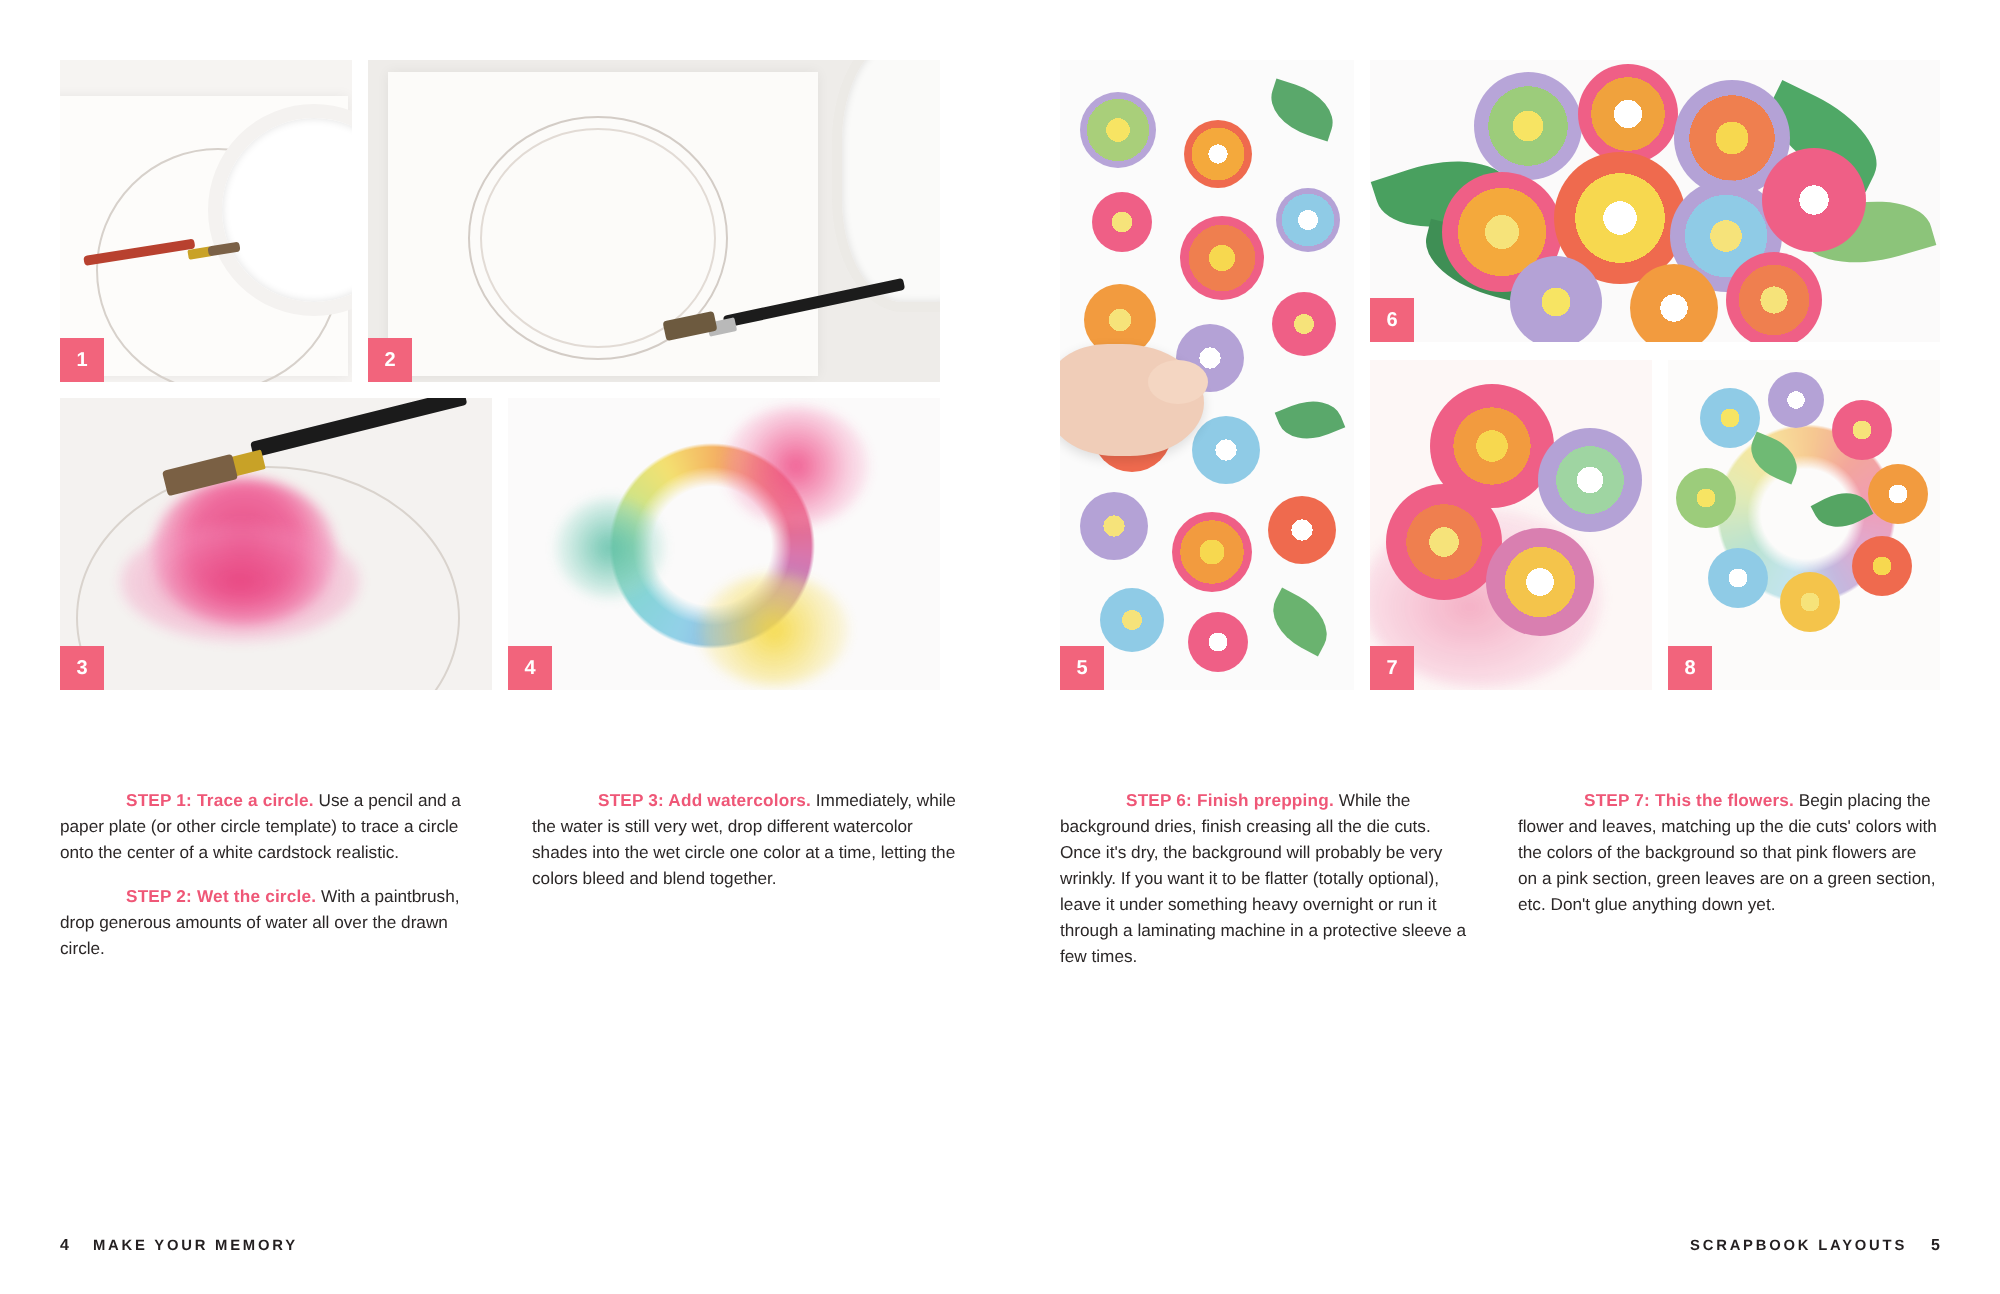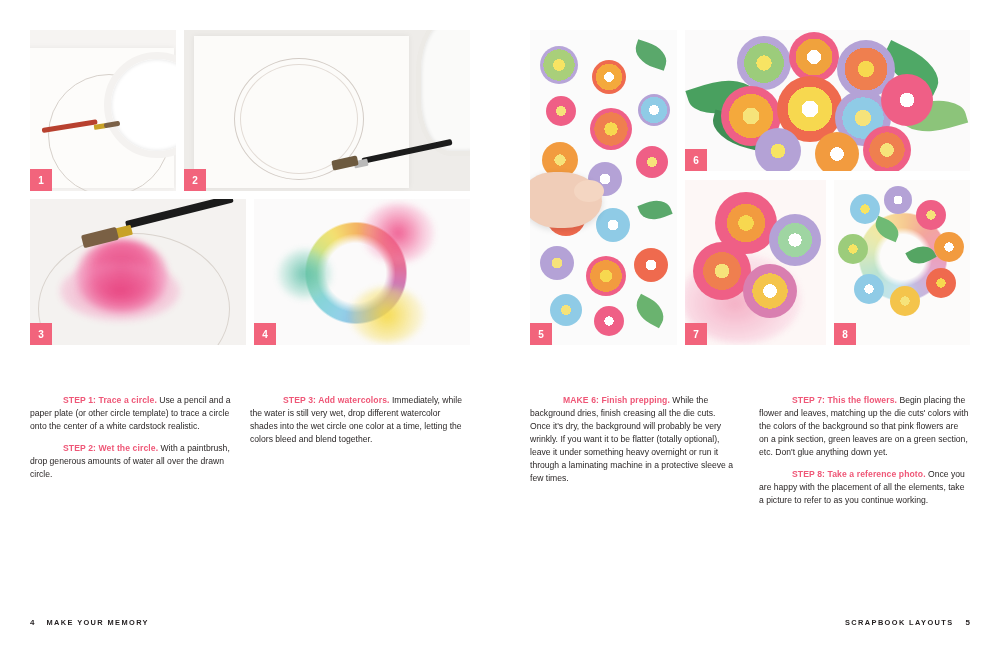--- a/index.html
+++ b/index.html
@@ -194,21 +194,21 @@
 
     <div class="col" style="left:30px; top:394px; width:203px;">
       <p class="para">
         <span class="lead">STEP 1: Trace a circle.</span><span> Use a pencil and a paper plate (or other circle template) to trace a circle onto the center of a white cardstock realistic.</span>
       </p>
       <p class="para">
         <span class="lead">STEP 2: Wet the circle.</span><span> With a paintbrush, drop generous amounts of water all over the drawn circle.</span>
       </p>
     </div>
 
-    <div class="col" style="left:250px; top:394px; width:216px;">
+    <div class="col" style="left:266px; top:394px; width:216px;">
       <p class="para">
         <span class="lead">STEP 3: Add watercolors.</span><span> Immediately, while the water is still very wet, drop different watercolor shades into the wet circle one color at a time, letting the colors bleed and blend together.</span>
       </p>
     </div>
 
     <div class="footer" style="left:30px;">
       <span class="footer-num">4</span>
       <span>MAKE YOUR MEMORY</span>
     </div>
   </div>
@@ -288,30 +288,27 @@
       <div class="flower" style="left:56px;  top:106px;width:30px; height:30px; background:radial-gradient(circle,#f6e37a 0 22%, #f4c44b 22% 100%);"></div>
       <div class="flower" style="left:20px;  top:94px; width:30px; height:30px; background:radial-gradient(circle,#ffffff 0 22%, #8fcbe6 22% 100%);"></div>
       <div class="flower" style="left:4px;   top:54px; width:30px; height:30px; background:radial-gradient(circle,#f7e463 0 22%, #9ccc7b 22% 100%);"></div>
       <div class="leaf" style="left:40px; top:40px; width:26px; height:18px; background:#6fba74; transform:rotate(22deg);"></div>
       <div class="leaf" style="left:74px; top:66px; width:26px; height:18px; background:#55a563; transform:rotate(-28deg);"></div>
       <div class="badge">8</div>
     </div>
 
     <div class="col" style="left:30px; top:394px; width:205px;">
       <p class="para">
-        <span class="lead">MAKE 6: Finish prepping.</span><span> While the background dries, finish creasing all the die cuts. Once it's dry, the background will probably be very wrinkly. If you want it to be flatter (totally optional), leave it under something heavy overnight or run it through a laminating machine in a protective sleeve a few times.</span>
+        <span class="lead">STEP 6: Finish prepping.</span><span> While the background dries, finish creasing all the die cuts. Once it's dry, the background will probably be very wrinkly. If you want it to be flatter (totally optional), leave it under something heavy overnight or run it through a laminating machine in a protective sleeve a few times.</span>
       </p>
     </div>
 
     <div class="col" style="left:259px; top:394px; width:211px;">
       <p class="para">
         <span class="lead">STEP 7: This the flowers.</span><span> Begin placing the flower and leaves, matching up the die cuts' colors with the colors of the background so that pink flowers are on a pink section, green leaves are on a green section, etc. Don't glue anything down yet.</span>
-      </p>
-      <p class="para">
-        <span class="lead">STEP 8: Take a reference photo.</span><span> Once you are happy with the placement of all the elements, take a picture to refer to as you continue working.</span>
       </p>
     </div>
 
     <div class="footer" style="right:30px;">
       <span>SCRAPBOOK LAYOUTS</span>
       <span class="footer-num">5</span>
     </div>
   </div>
 </div>
 

